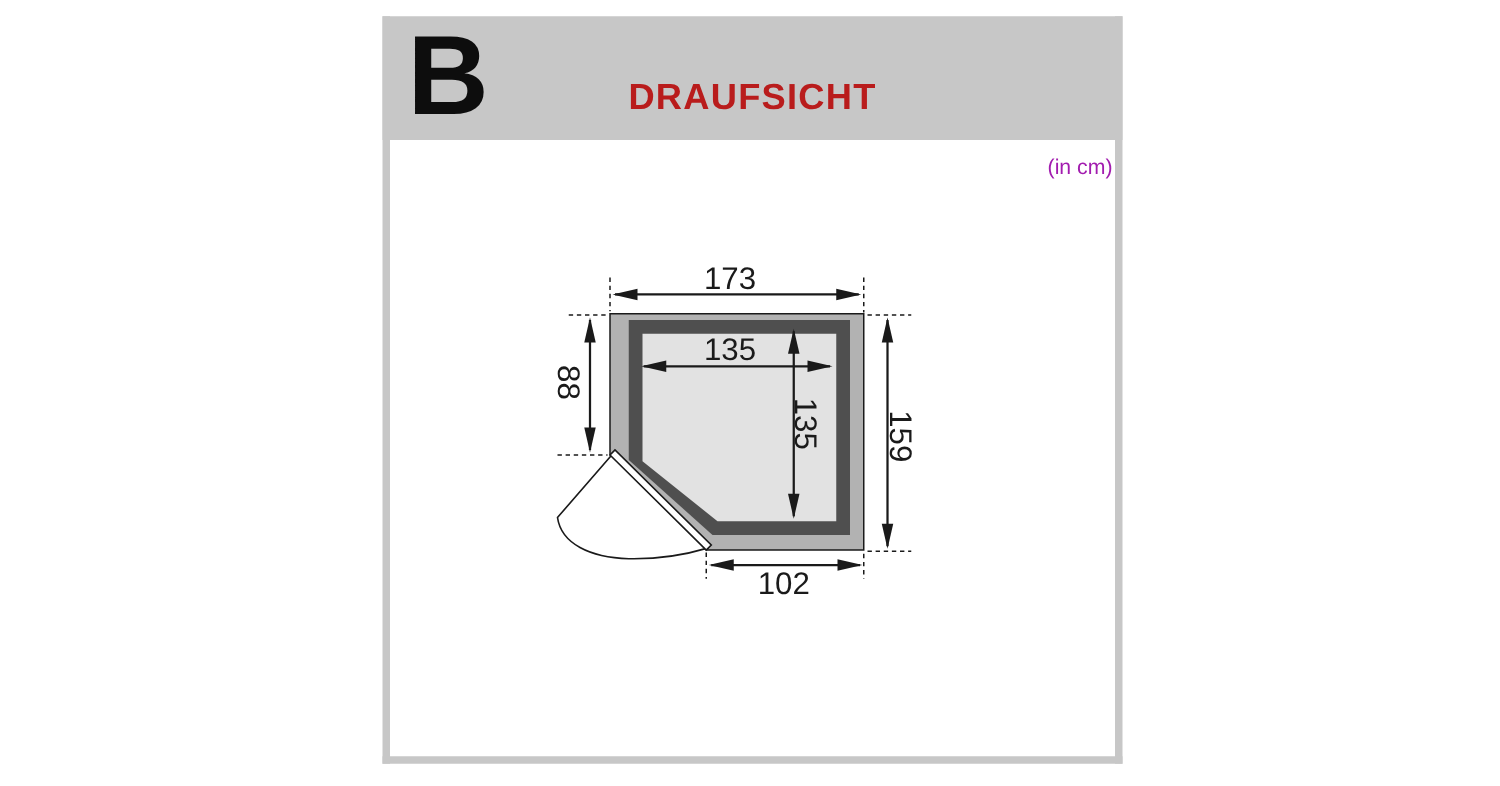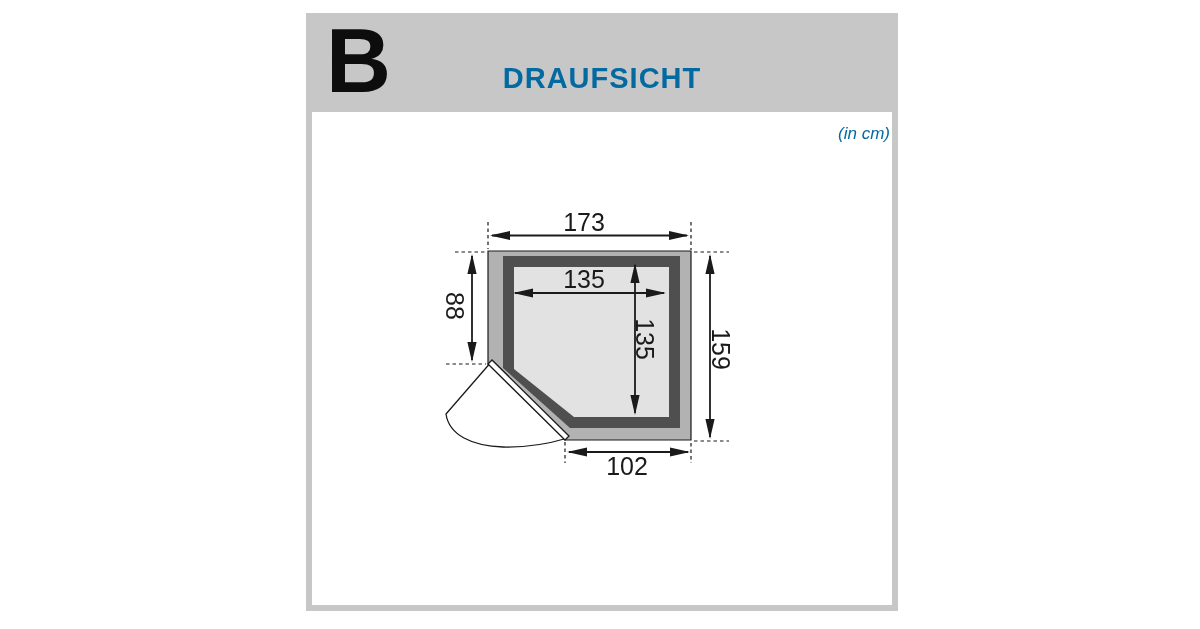--- a/index.html
+++ b/index.html
@@ -15,25 +15,25 @@
   .panel-header{
     position:absolute;left:-6px;top:0;width:592px;height:99px;
     background:#c7c7c7;
   }
   .section-label{
     position:absolute;left:14px;top:3px;
     font-size:90px;font-weight:700;line-height:1;color:#0d0d0d;
   }
   .panel-title{
     position:absolute;left:0;right:0;top:49px;text-align:center;
-    font-size:29px;font-weight:700;letter-spacing:1px;color:#0369a1;
+    font-size:29px;font-weight:700;letter-spacing:1px;color:#b91c1c;
   }
   .units-note{
     position:absolute;top:124px;right:310px;
-    font-size:17px;font-style:italic;color:#0369a1;
+    font-size:17px;color:#a21caf;
   }
   .drawing{
     position:absolute;left:0;top:0;width:1200px;height:629px;
   }
   .dimline{stroke:#1a1a1a;stroke-width:1.8;}
   .ext{stroke:#1a1a1a;stroke-width:1.2;stroke-dasharray:3.5 3;fill:none;}
   .arr{fill:#1a1a1a;stroke:none;}
   text.dim{
     font-family:"Liberation Sans",sans-serif;font-size:25px;fill:#1a1a1a;
   }

